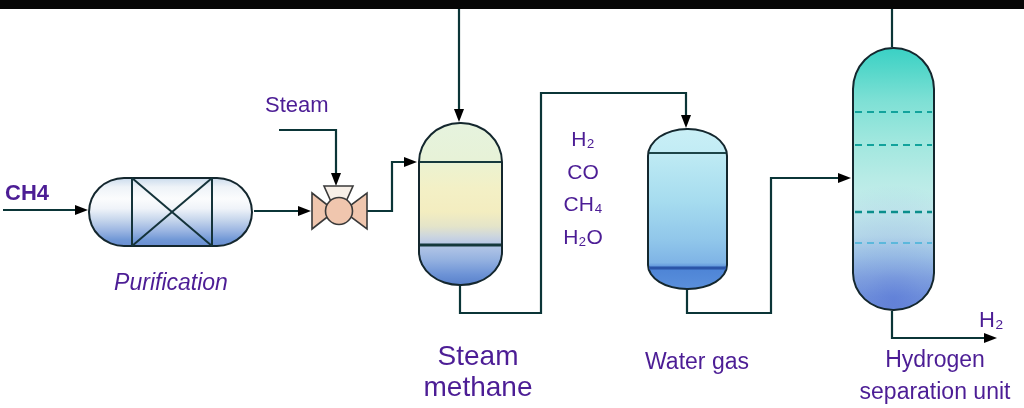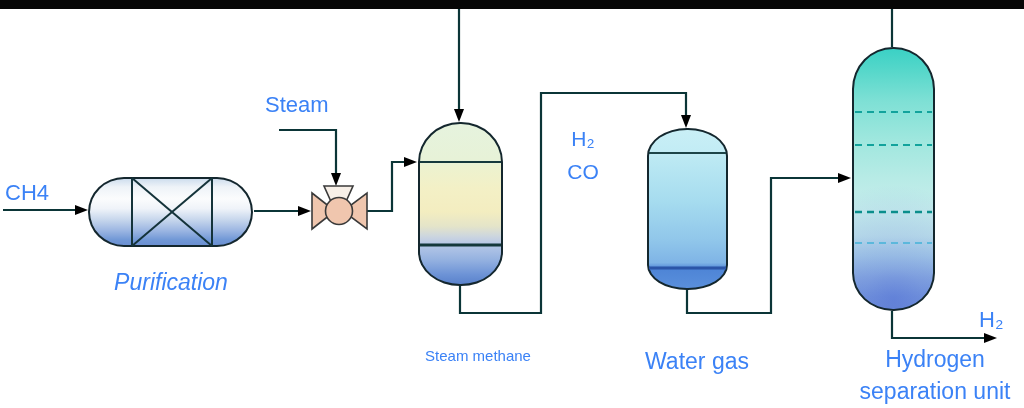--- a/index.html
+++ b/index.html
@@ -1,21 +1,21 @@
 <!DOCTYPE html>
 <html><head>
 <meta charset="utf-8">
 <style>
   html,body{margin:0;padding:0;background:#fff;}
   .canvas{
     position:relative;width:1024px;height:408px;background:#ffffff;overflow:hidden;
     font-family:"Liberation Sans","DejaVu Sans",sans-serif;color:#0d4348;
   }
   .top-bar{position:absolute;left:0;top:0;width:1024px;height:9px;background:#060606;}
-  .lbl{position:absolute;white-space:pre;color:#3b82f6;}
+  .lbl{position:absolute;white-space:pre;color:#4c1d95;}
   .lbl.center{text-align:center;white-space:normal;}
   .vessel{position:absolute;border:2.5px solid #14272e;box-sizing:border-box;}
   .purif{
     left:88px;top:177px;width:165px;height:70px;border-radius:36px/35px;
     background:linear-gradient(180deg,#cfdeee 0%,#eef3f8 12%,#fbfcfd 30%,#eff3f9 45%,#c6d6ec 62%,#9cb6e2 78%,#7198d6 92%,#6b90d2 100%);
   }
   .smr{
     left:418px;top:122px;width:85px;height:164px;
     border-radius:42px 42px 42px 42px/40px 40px 34px 34px;
     background:linear-gradient(180deg,#e6f3de 0%,#e7f2d7 23%,#edf2cf 27%,#f3f0c6 40%,#f3edc0 55%,#e4e4c9 64%,#cdd6de 70%,#bccbe6 74%,#b0c4e6 77%,#94b1e0 85%,#6d93d6 94%,#5a82cc 100%);
@@ -105,32 +105,34 @@
     </g>
 
     <g>
       <polygon points="324,186 353,186 344,206 333,206" fill="#f7efe7" stroke="#3a3a3a" stroke-width="1.6"></polygon>
       <polygon points="312,193 312,229 335,211" fill="#f0c6ae" stroke="#3a3a3a" stroke-width="1.6"></polygon>
       <polygon points="367,193 367,229 343,211" fill="#f0c6ae" stroke="#3a3a3a" stroke-width="1.6"></polygon>
       <circle cx="339" cy="211" r="13.5" fill="#f0c6ae" stroke="#3a3a3a" stroke-width="1.6"></circle>
     </g>
   </svg>
 
-  <div class="lbl" style="left:5px;top:180px;font-size:22px;">CH4</div>
+  <div class="lbl" style="left:5px;top:180px;font-size:22px;font-weight:bold;">CH4</div>
 
   <div class="lbl" style="left:265px;top:92px;font-size:22px;">Steam</div>
 
   <div class="lbl center" style="left:86px;top:269px;width:170px;font-size:23px;font-style:italic;">Purification</div>
 
   <div class="lbl center gas-list" style="left:545px;top:123px;width:76px;">
     <div>H₂</div>
     <div>CO</div>
+    <div>CH₄</div>
+    <div>H₂O</div>
   </div>
 
-  <div class="lbl center" style="left:383px;top:340px;width:190px;font-size:15px;line-height:31px;">
+  <div class="lbl center" style="left:383px;top:340px;width:190px;font-size:28px;line-height:31px;">
     <div>Steam methane</div>
   </div>
 
   <div class="lbl center" style="left:632px;top:345px;width:130px;font-size:23px;line-height:32px;text-align:center;">
     <div>Water gas</div>
   </div>
 
   <div class="lbl center" style="left:836px;top:343px;width:198px;font-size:23px;line-height:32px;">
     <div>Hydrogen</div>
     <div>separation unit</div>

